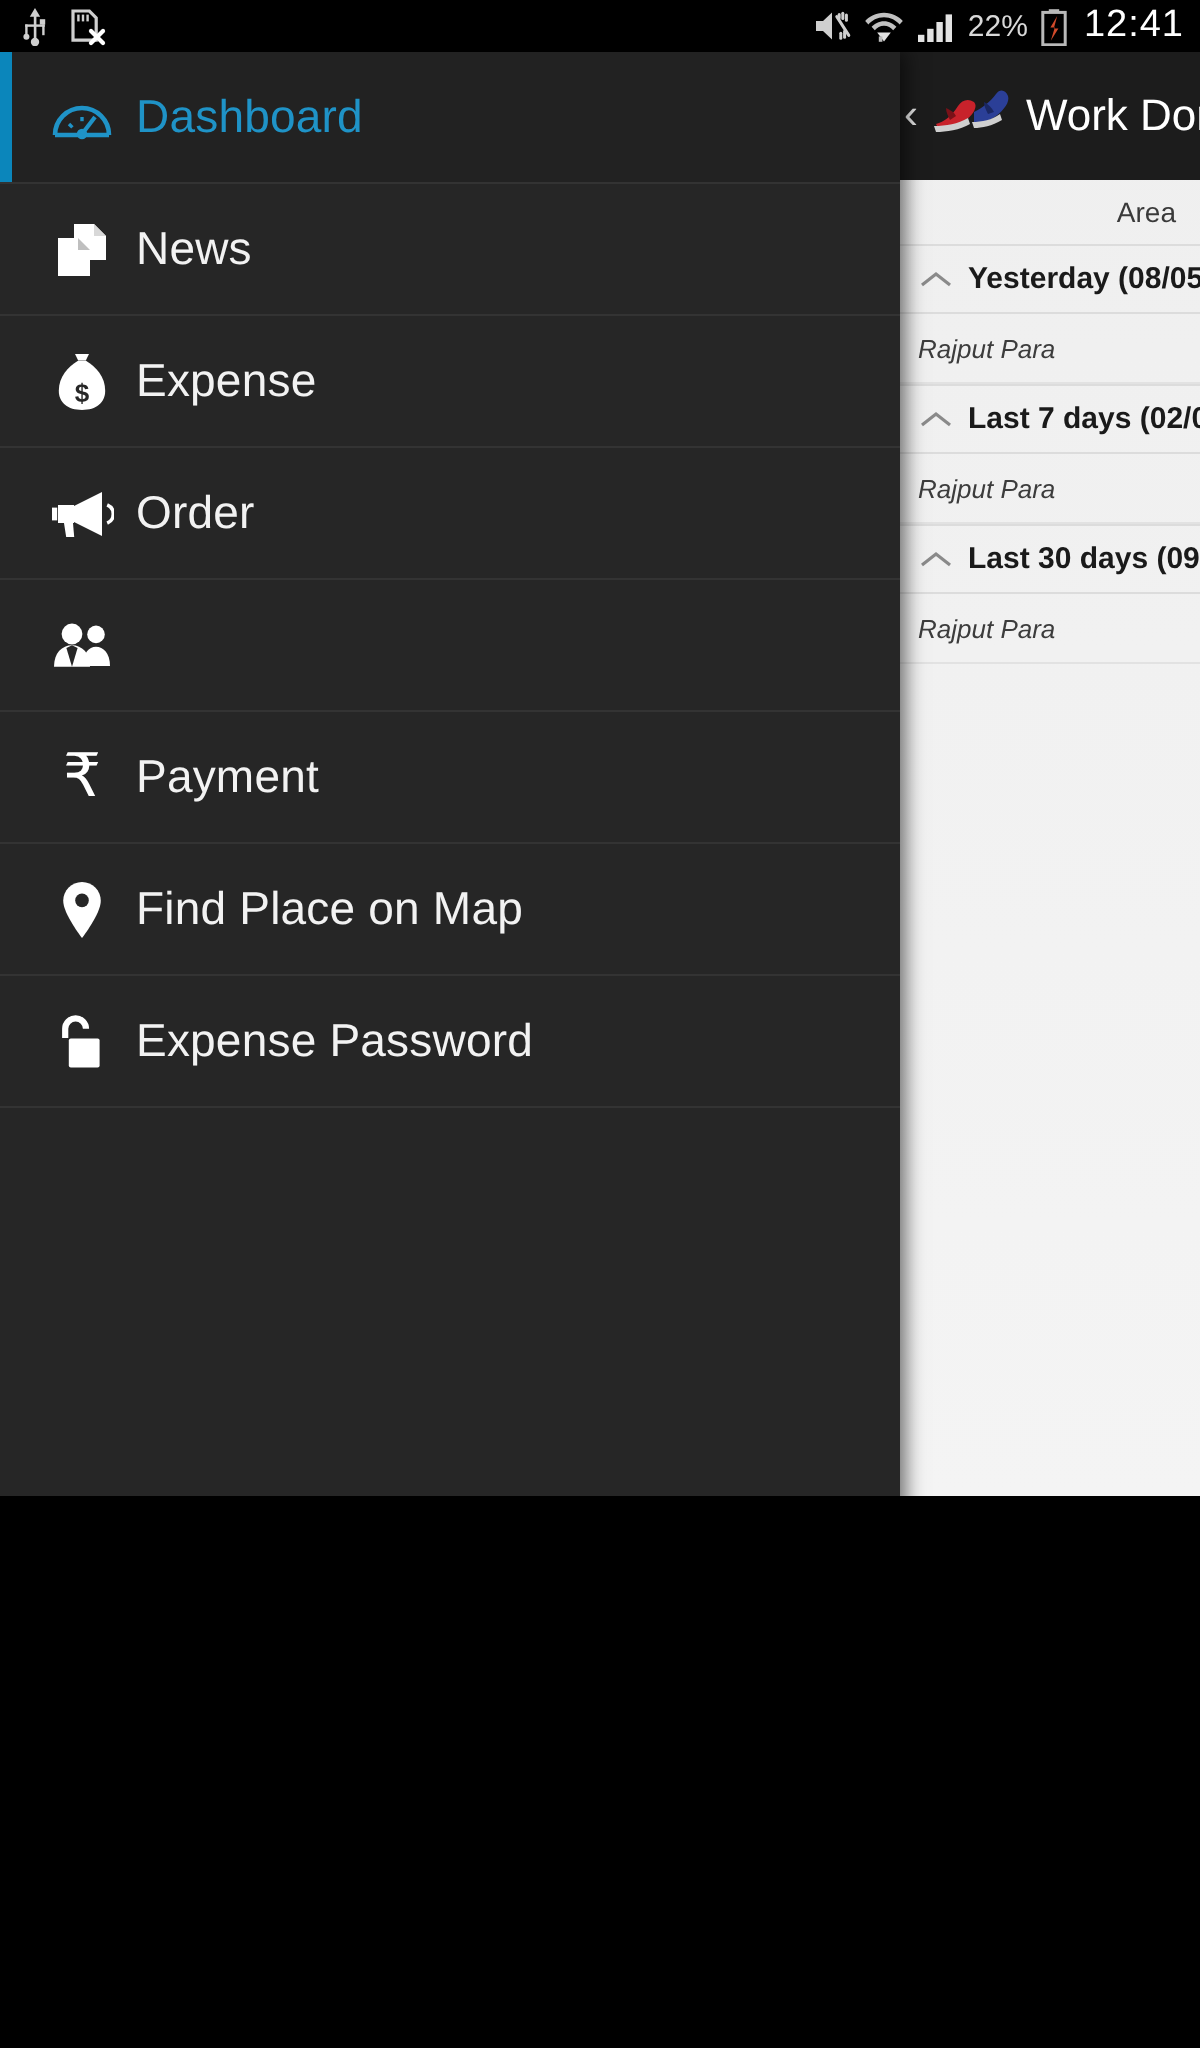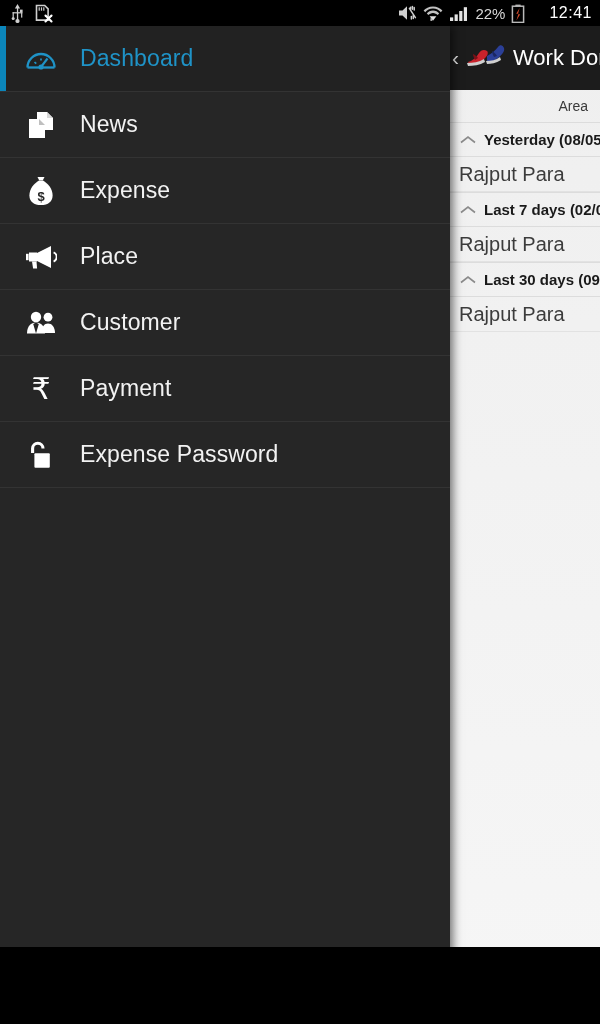--- a/index.html
+++ b/index.html
@@ -10,21 +10,21 @@
   body {
     width: 600px;
     height: 1024px;
     overflow: hidden;
     font-family: "Liberation Sans", sans-serif;
     -webkit-font-smoothing: antialiased;
   }
   .screen {
     position: relative;
     width: 600px;
-    height: 947px;
+    height: 748px;
     background: #f1f1f1;
     overflow: hidden;
     text-align: center;
   }
 
   
   .statusbar {
     position: absolute;
     top: 0; left: 0;
     width: 600px;
@@ -47,23 +47,23 @@
     gap: 6px;
     padding-right: 8px;
   }
   .status-right .pct {
     color: #d8d8d8;
     font-size: 15px;
     letter-spacing: 0px;
   }
   .status-right .clock {
     color: #ffffff;
-    font-size: 16px;
+    font-size: 19px;
     letter-spacing: 0.5px;
-    margin-left: 18px;
+    margin-left: 2px;
   }
   .sicon { display: block; }
 
   
   .content {
     position: absolute;
     top: 26px; left: 0;
     width: 600px;
     height: 998px;
     background: linear-gradient(180deg, #efefef 0%, #f2f2f2 45%, #f6f6f6 100%);
@@ -148,23 +148,24 @@
     height: 35px;
     display: flex;
     align-items: center;
     padding-left: 9px;
     box-sizing: border-box;
     white-space: nowrap;
     overflow: hidden;
     border-bottom: 1px solid #e2e2e2;
   }
   .area-row .alabel {
-    font-size: 20px;
+    font-size: 13px;
     color: #3c3c3c;
     white-space: nowrap;
+    font-style: italic;
   }
 
   
   .drawer {
     position: absolute;
     top: 26px; left: 0;
     width: 450px;
     height: 998px;
     background: #262626;
     z-index: 40;
@@ -198,21 +199,21 @@
     width: 46px;
     flex: 0 0 46px;
     margin-left: 18px;
     display: flex;
     align-items: center;
     justify-content: center;
   }
   .nav-label {
     font-size: 23px;
     color: #f2f2f2;
-    margin-left: 16px;
+    margin-left: 4px;
     letter-spacing: 0.1px;
   }
   .nav-item.active .nav-label {
     color: #1f93c7;
   }
   .rupee {
     font-size: 30px;
     color: #ffffff;
     line-height: 1;
     font-family: "DejaVu Sans", sans-serif;
@@ -419,43 +420,51 @@
       <div class="nav-item">
         <span class="nav-icon">
           <svg width="32" height="26" viewBox="0 0 32 26">
             <path d="M26 2 L12 9 v8 l14 7 z" fill="#ffffff"></path>
             <rect x="4" y="8.5" width="8" height="9" fill="#ffffff"></rect>
             <path d="M7 17.5 h4.5 l0.6 7 h-4 z" fill="#ffffff"></path>
             <rect x="1" y="9.8" width="2.6" height="6.4" fill="#ffffff"></rect>
             <path d="M28.6 8.4 a5 5 0 0 1 0 9.2" fill="none" stroke="#ffffff" stroke-width="1.8"></path>
           </svg>
         </span>
-        <span class="nav-label">Place</span>
+        <span class="nav-label">Order</span>
       </div>
 
       <div class="nav-item">
         <span class="nav-icon">
           <svg width="32" height="24" viewBox="0 0 32 24">
             <circle cx="23" cy="6.2" r="4.4" fill="#ffffff"></circle>
             <path d="M16.5 22 C16.5 15.6 19.4 12.4 23 12.4 C26.6 12.4 30 15.6 30 22 Z" fill="#ffffff"></path>
             <circle cx="11" cy="6" r="5.2" fill="#ffffff"></circle>
             <path d="M2 22.4 C2 15.4 6 11.6 11 11.6 C16 11.6 20 15.4 20 22.4 Z" fill="#ffffff"></path>
             <polygon points="11,11.6 8.2,13 11,22.4 13.8,13" fill="#262626"></polygon>
           </svg>
         </span>
-        <span class="nav-label">Customer</span>
       </div>
 
       <div class="nav-item">
         <span class="nav-icon">
           <span class="rupee">₹</span>
         </span>
         <span class="nav-label">Payment</span>
       </div>
 
+      <div class="nav-item">
+        <span class="nav-icon">
+          <svg width="22" height="30" viewBox="0 0 22 30">
+            <path d="M11 1 C5.8 1 1.6 5.2 1.6 10.4 C1.6 17 11 29 11 29 C11 29 20.4 17 20.4 10.4 C20.4 5.2 16.2 1 11 1 Z" fill="#ffffff"></path>
+            <circle cx="11" cy="10.2" r="3.4" fill="#262626"></circle>
+          </svg>
+        </span>
+        <span class="nav-label">Find Place on Map</span>
+      </div>
 
       <div class="nav-item">
         <span class="nav-icon">
           <svg width="26" height="30" viewBox="0 0 26 30">
             <path d="M4.6 13 V8.4 a5.2 5.2 0 0 1 10.4 0" fill="none" stroke="#ffffff" stroke-width="3.1"></path>
             <rect x="6.4" y="13.2" width="15.4" height="14.6" rx="1" fill="#ffffff"></rect>
           </svg>
         </span>
         <span class="nav-label">Expense Password</span>
       </div>

